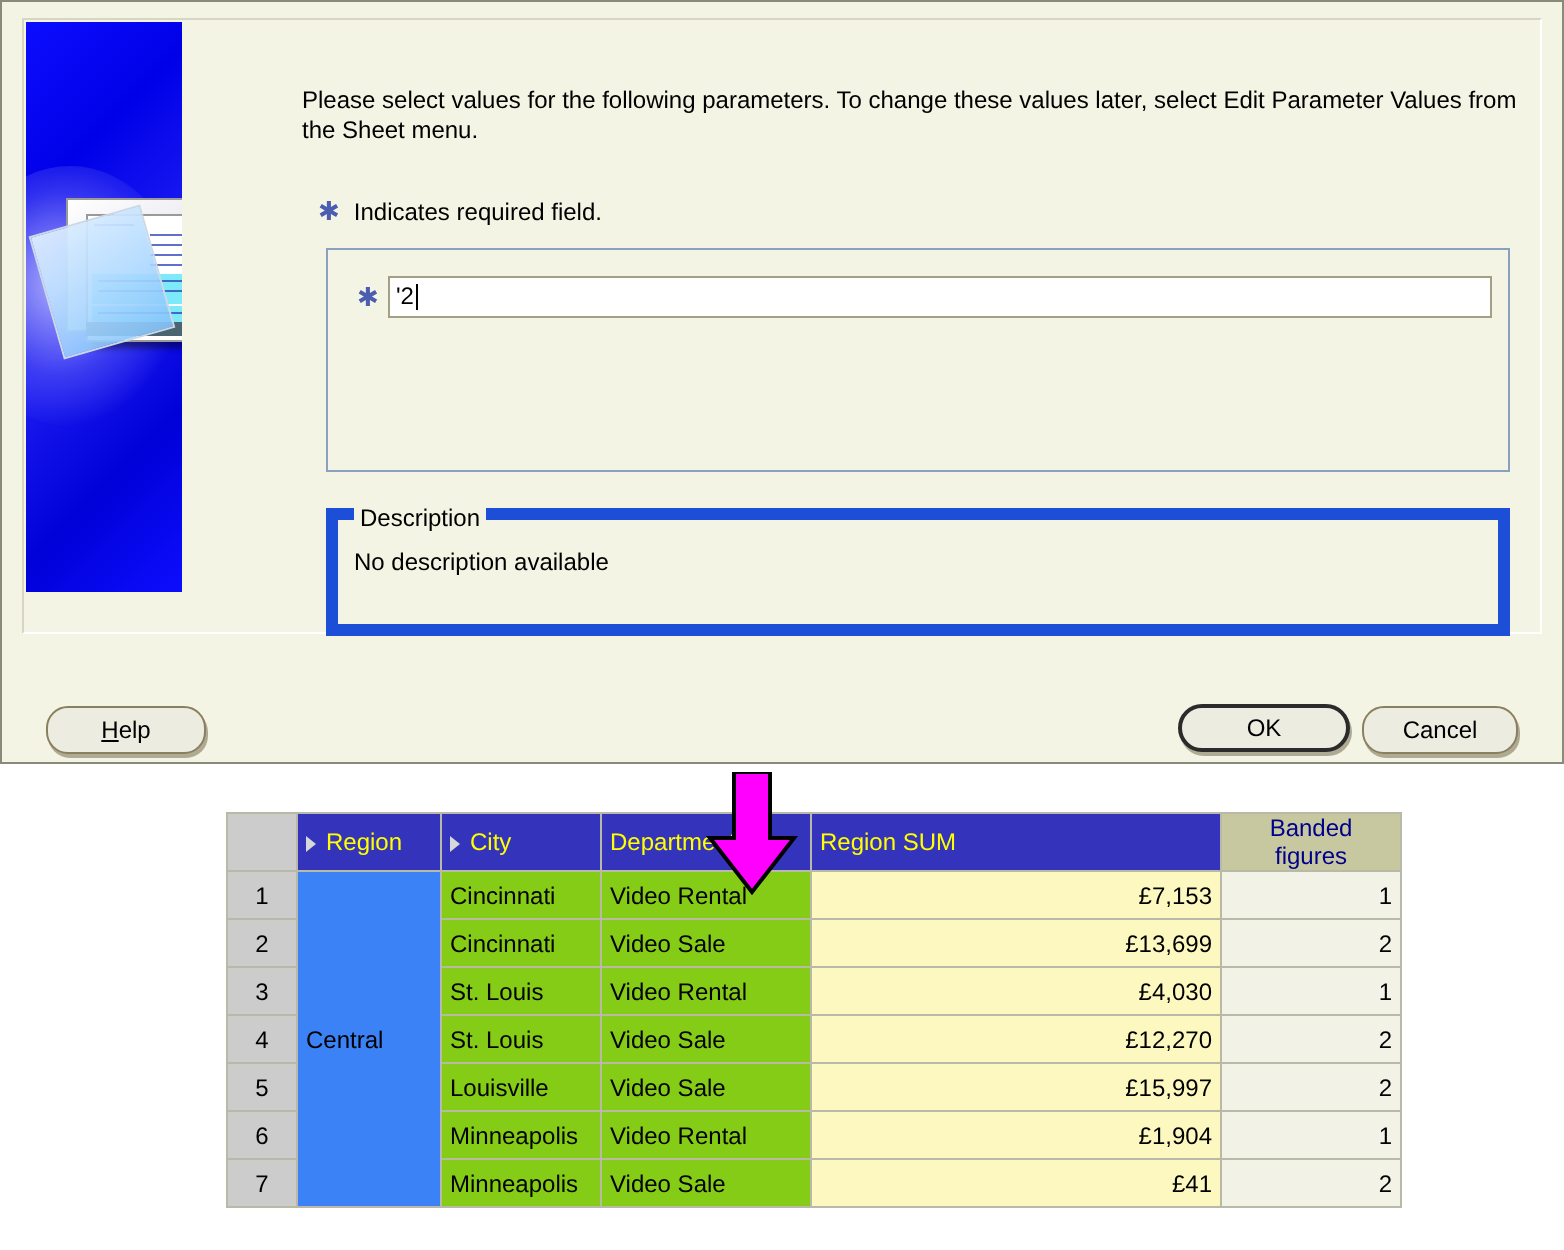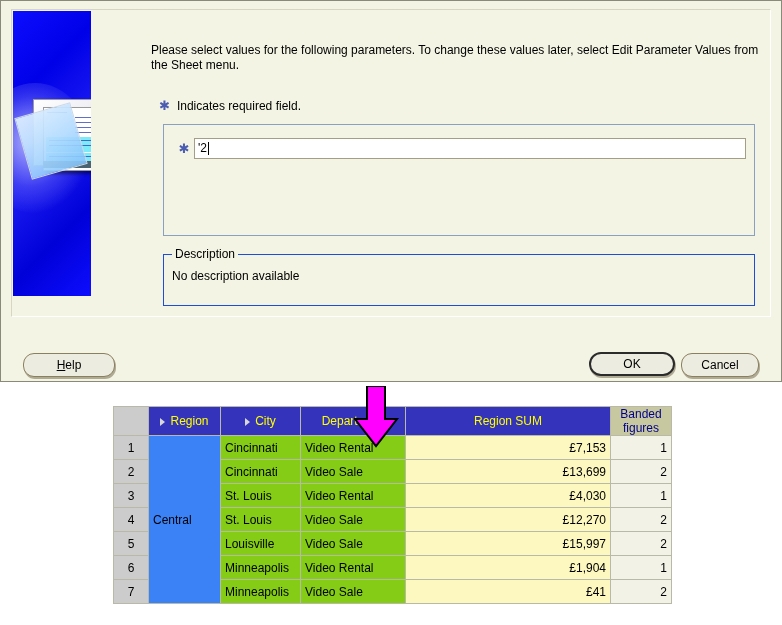--- a/index.html
+++ b/index.html
@@ -129,22 +129,22 @@
     padding:0 3px;
     font-size:12px;
     color:#000;
     font-family:"Liberation Sans",sans-serif;
   }
   .caret{
     display:inline-block;width:1px;height:13px;background:#000;margin-left:1px;
   }
 
   .desc-group{
-    position:absolute;left:162px;top:253px;width:592px;height:52px;
-    border:1px solid #1d4ed8;
+    position:absolute;left:162px;top:253px;width:592px;height:64px;
+    border:6px solid #1d4ed8;
     box-sizing:border-box;
     text-align:right;
   }
   .desc-legend{
     position:absolute;left:8px;top:-8px;background:#f4f4e4;
     padding:0 3px;font-size:12px;color:#000;
   }
   .desc-text{
     position:absolute;left:8px;top:14px;font-size:12px;color:#000;
   }
@@ -153,21 +153,21 @@
     position:absolute;height:24px;
     background:#ecece0;
     border:1px solid #8a7f5e;
     border-radius:11px;
     display:flex;align-items:center;justify-content:center;
     font-size:12px;color:#000;
     box-shadow:1px 2px 0 rgba(90,80,50,.45);
     cursor:pointer;
     box-sizing:border-box;
   }
-  .btn-help{left:22px;top:352px;width:92px;}
+  .btn-help{left:22px;top:352px;width:80px;}
   .btn-ok{left:588px;top:351px;width:86px;border:2px solid #2b2b2b;border-radius:12px;}
   .btn-cancel{left:680px;top:352px;width:78px;}
   .btn u{text-decoration:underline;}
 
   
   .arrow{
     position:absolute;left:352px;top:386px;width:48px;height:62px;z-index:40;
   }
 
   
@@ -180,21 +180,21 @@
     padding:0 4px;
     font-size:12px;
     height:24px;
     box-sizing:border-box;
     font-weight:normal;
     vertical-align:middle;
   }
   th.hdr-blue{
     background:#3333bb;color:#ffff00;font-weight:bold;
     border:1px solid #9a9ab8;
-    text-align:center;font-size:13px;
+    text-align:left;font-size:13px;
   }
   th.hdr-band{
     background:#c8c8a0;color:#00008b;
     border:1px solid #b9b9a8;
     text-align:center;font-size:12px;line-height:14px;
     height:43px;
   }
   th.corner{
     background:#cccccc;border:1px solid #b9b9a8;height:43px;
   }
@@ -293,21 +293,21 @@
         </th>
         <th class="hdr-blue" style="width:80px">
           <span class="drill"></span><span>City</span>
         </th>
         <th class="hdr-blue" style="width:105px">
           <span>Department</span>
         </th>
         <th class="hdr-blue" style="width:205px">
           <span>Region SUM</span>
         </th>
-        <th class="hdr-band" style="width:61px">
+        <th class="hdr-band" style="width:90px">
           <span>Banded</span><br>
           <span>figures</span>
         </th>
       </tr>
     </thead>
     <tbody>
         <tr>
           <td class="rowhdr">1</td>
           <td class="region" rowspan="7">Central</td>
           <td class="cell">Cincinnati</td>

